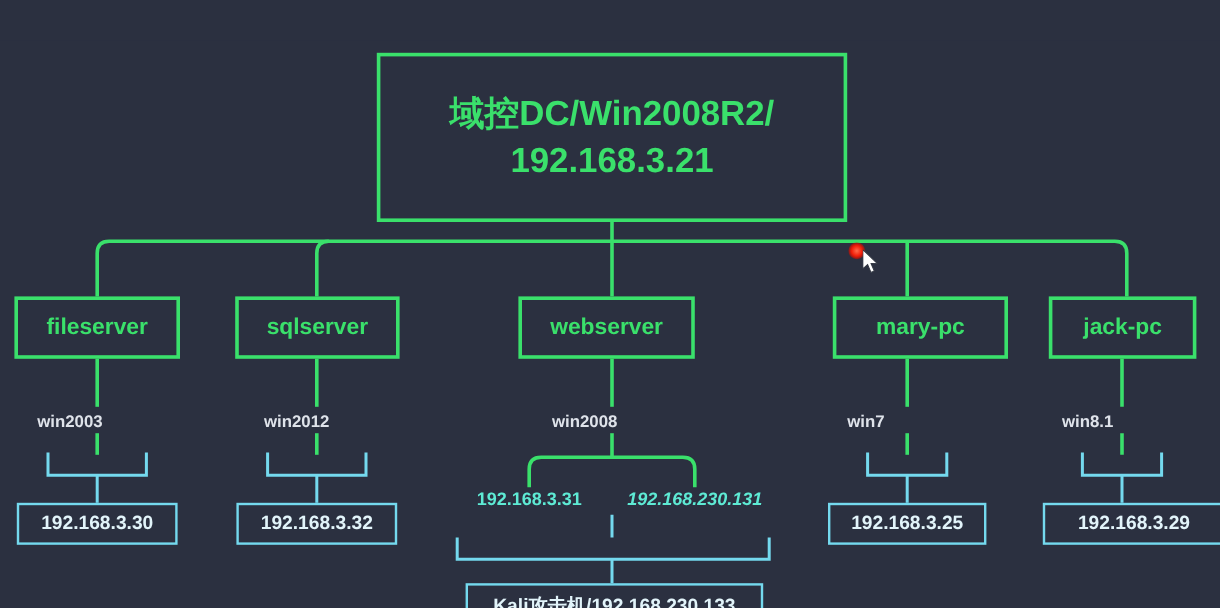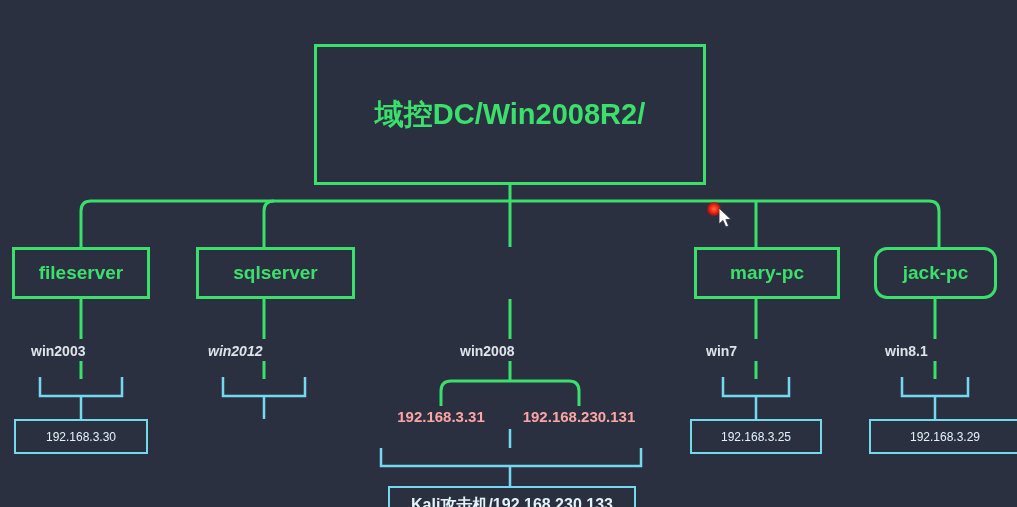--- a/index.html
+++ b/index.html
@@ -67,27 +67,27 @@
   .os-label {
     position: absolute;
     color: #dfe3ea;
     font-size: 14px;
     font-weight: bold;
     text-align: left;
     white-space: nowrap;
   }
   .ip-box {
     height: 35px;
-    font-size: 12px;
-    font-weight: normal;
+    font-size: 16px;
+    font-weight: bold;
     white-space: nowrap;
   }
   .plain-ip {
     position: absolute;
-    color: #fca5a5;
+    color: #5eead4;
     font-size: 15px;
     font-weight: bold;
     white-space: nowrap;
     text-align: center;
   }
   #kali-box {
     left: 388px;
     top: 452px;
     width: 248px;
     height: 38px;
@@ -150,52 +150,59 @@
     <path d="M 723 343 L 723 362 L 789 362 L 789 343" stroke="#74d9ee" stroke-width="2.5" fill="none"></path>
     <path d="M 756 362 L 756 385" stroke="#74d9ee" stroke-width="2.5" fill="none"></path>
 
     <path d="M 935 327 L 935 345" stroke="#3ae06b" stroke-width="3" fill="none"></path>
     <path d="M 902 343 L 902 362 L 968 362 L 968 343" stroke="#74d9ee" stroke-width="2.5" fill="none"></path>
     <path d="M 935 362 L 935 385" stroke="#74d9ee" stroke-width="2.5" fill="none"></path>
   </svg>
 
   <div class="node green-box" id="root-node">
     <span class="rl">域控DC/Win2008R2/</span>
+    <span class="rl">192.168.3.21</span>
   </div>
 
   <div class="node green-box host-box" id="host-fileserver" style="left:12px; top:213px; width:138px;">
     <span>fileserver</span>
   </div>
 
-  <div class="node green-box host-box" id="host-sqlserver" style="left:196px; top:213px; width:159px;">
+  <div class="node green-box host-box" id="host-sqlserver" style="left:196px; top:213px; width:137px;">
     <span>sqlserver</span>
   </div>
 
+  <div class="node green-box host-box" id="host-webserver" style="left:432px; top:213px; width:147px;">
+    <span>webserver</span>
+  </div>
 
   <div class="node green-box host-box" id="host-mary-pc" style="left:694px; top:213px; width:146px;">
     <span>mary-pc</span>
   </div>
 
-  <div class="node green-box host-box" id="host-jack-pc" style="left:874px; top:213px; width:123px;border-radius:13px;">
+  <div class="node green-box host-box" id="host-jack-pc" style="left:874px; top:213px; width:123px;">
     <span>jack-pc</span>
   </div>
 
   <div class="os-label" style="left:31px; top:309px; width:100px;">win2003</div>
-  <div class="os-label" style="left:208px; top:309px; width:100px;font-style:italic;">win2012</div>
+  <div class="os-label" style="left:220px; top:309px; width:100px;">win2012</div>
   <div class="os-label" style="left:460px; top:309px; width:100px;">win2008</div>
   <div class="os-label" style="left:706px; top:309px; width:100px;">win7</div>
   <div class="os-label" style="left:885px; top:309px; width:100px;">win8.1</div>
 
   <div class="node cyan-box ip-box" style="left:14px; top:385px; width:134px;">
     <span>192.168.3.30</span>
   </div>
 
+  <div class="node cyan-box ip-box" style="left:197px; top:385px; width:134px;">
+    <span>192.168.3.32</span>
+  </div>
 
   <div class="plain-ip" style="left:381px; top:374px; width:120px;">192.168.3.31</div>
-  <div class="plain-ip" style="left:509px; top:374px; width:140px;">192.168.230.131</div>
+  <div class="plain-ip" style="left:509px; top:374px; width:140px;font-style:italic;">192.168.230.131</div>
 
   <div class="node cyan-box ip-box" style="left:690px; top:385px; width:132px;">
     <span>192.168.3.25</span>
   </div>
 
   <div class="node cyan-box ip-box" style="left:869px; top:385px; width:152px;">
     <span>192.168.3.29</span>
   </div>
 
   <div class="node cyan-box" id="kali-box">

